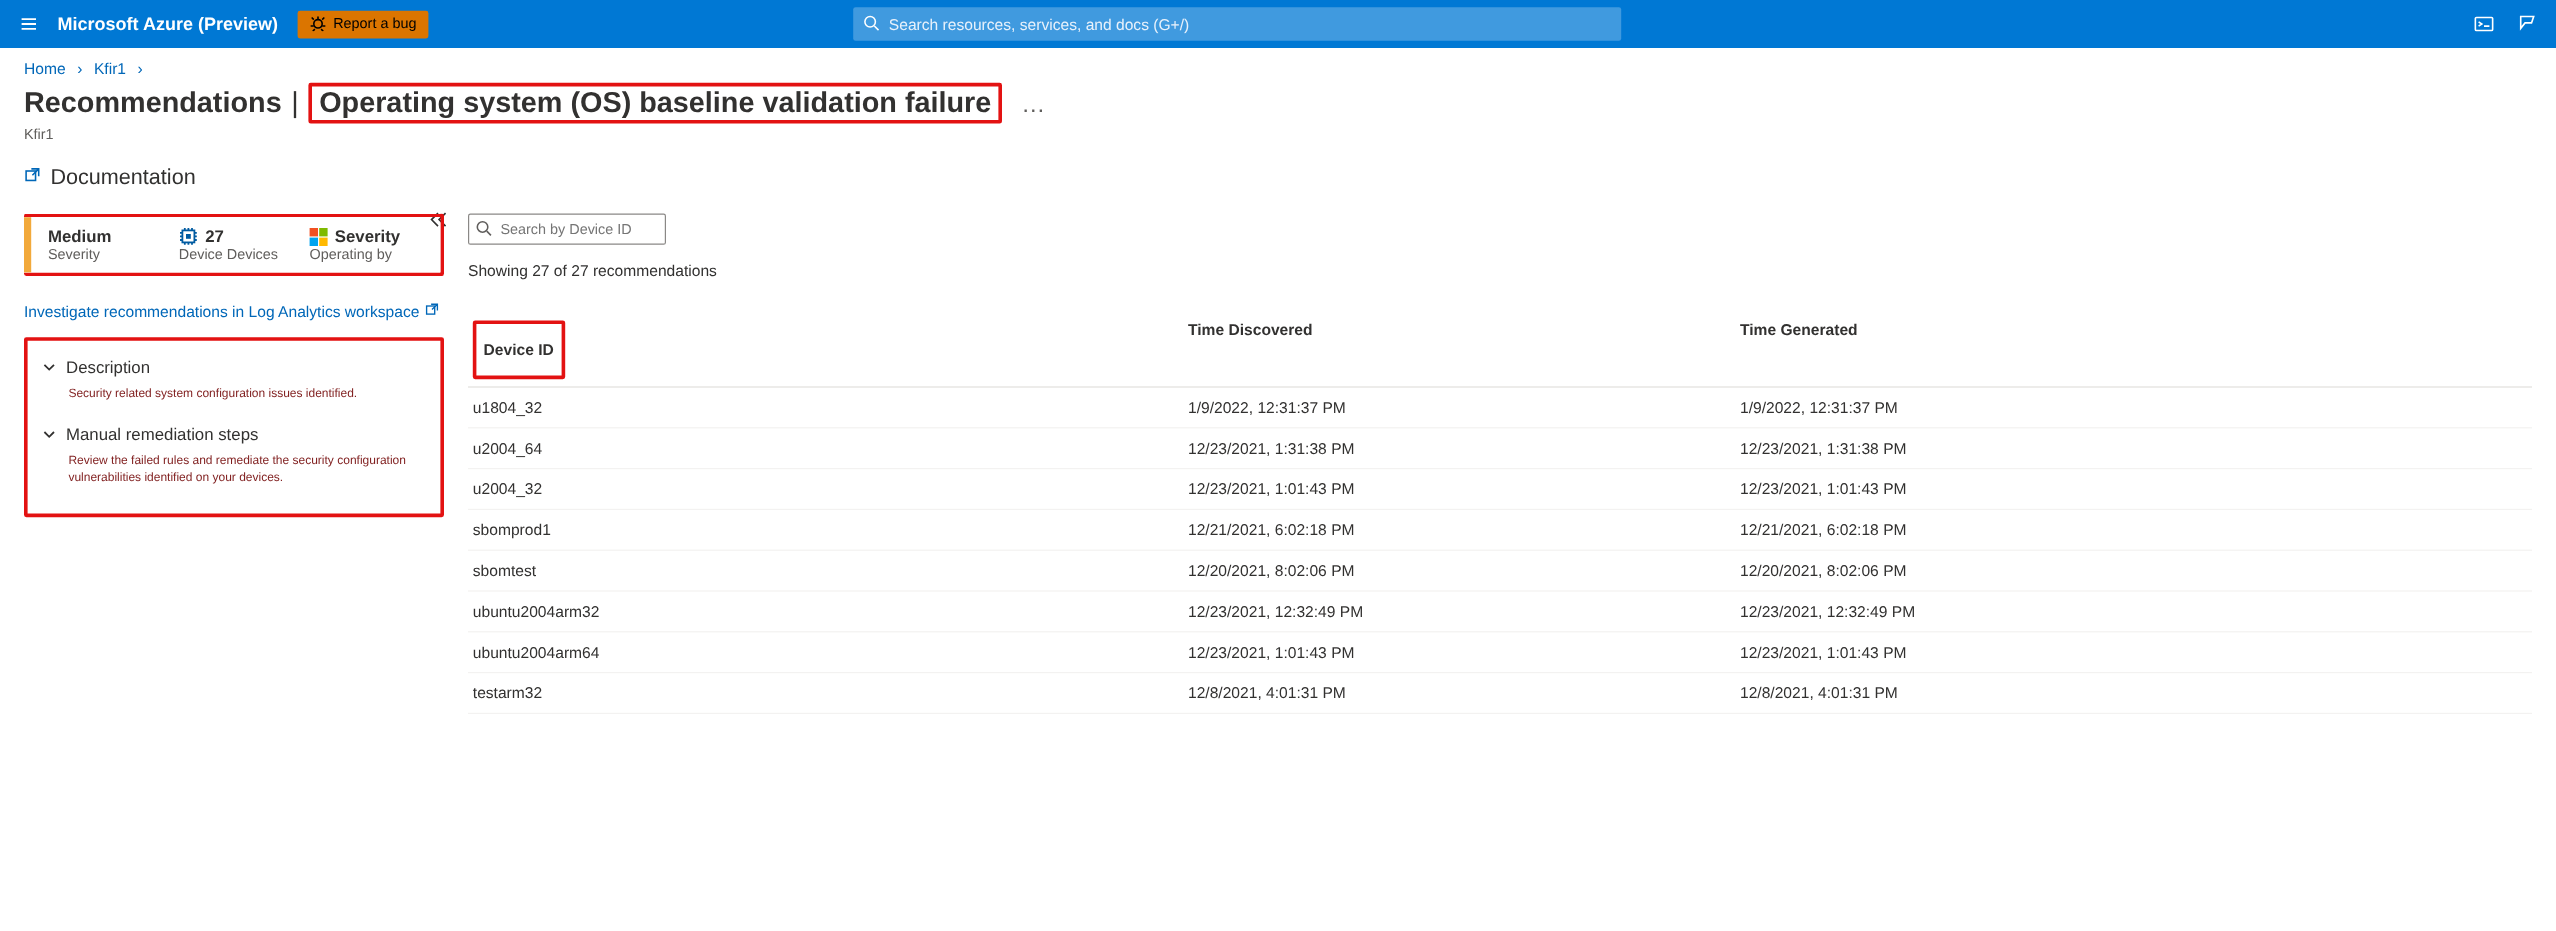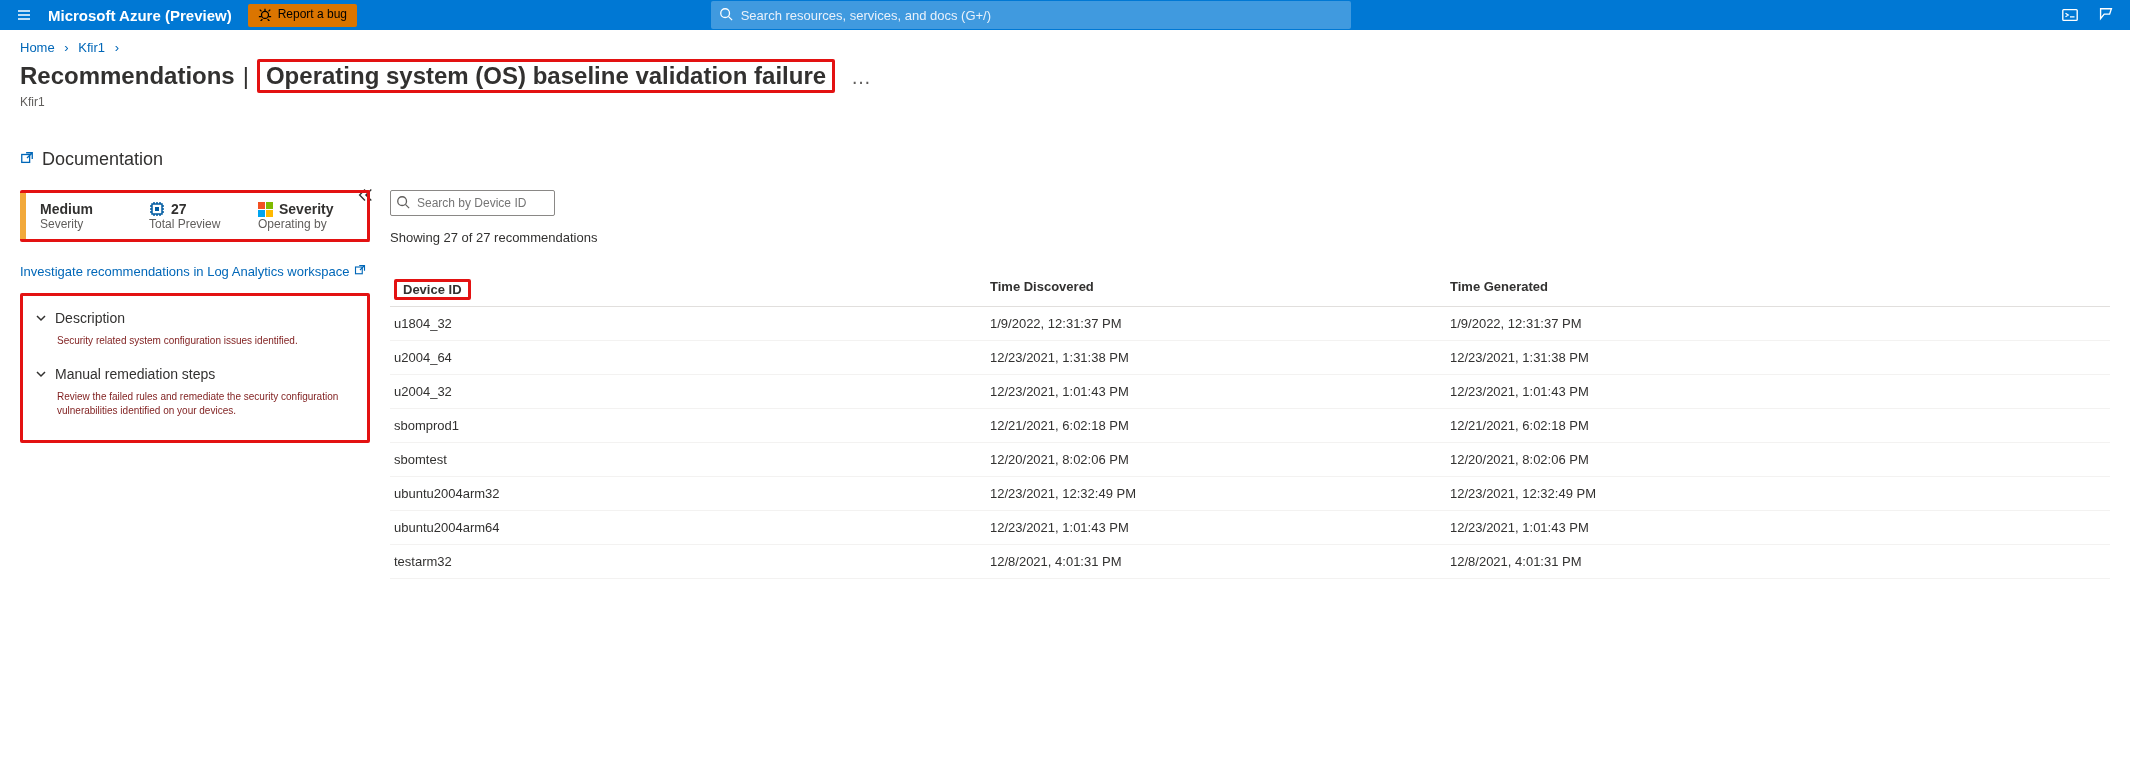--- a/index.html
+++ b/index.html
@@ -1,19 +1,19 @@
 <!DOCTYPE html>
 <html><head>
   <meta charset="utf-8">
   <style>
     * { box-sizing: border-box; margin: 0; padding: 0; }
     body { font-family: "Segoe UI", -apple-system, sans-serif; font-size: 13px; color: #323130; background: #fff; }
 
     
-    .topbar { height: 30px; background: #0078d4; display: flex; align-items: center; color: #fff; padding: 0 8px; }
+    .topbar { height: 40px; background: #0078d4; display: flex; align-items: center; color: #fff; padding: 0 8px; }
     .hamburger { width:32px; height:32px; display:flex; align-items:center; justify-content:center; cursor:pointer; }
     .brand { font-weight:600; margin-left:8px; font-size:15px; }
     .bug-btn { margin-left:16px; background:#db7500; color:#000; padding:3px 10px; border-radius:2px; display:flex; align-items:flex-start; gap:6px; font-size:12px; border:none; cursor:pointer; }
     .search-wrap { flex:0 0 auto; margin-left:auto; margin-right:auto; }
     .search-box { position:relative; width:640px; }
     .search-box input { width:100%; height:28px; padding:0 10px 0 30px; border:none; background:rgba(255,255,255,.25); color:#fff; font-size:13px; border-radius:2px; }
     .search-box input::placeholder { color:#e8f1fb; }
     .search-box .sicon { position:absolute; left:8px; top:6px; color:#fff; }
     .topbar-right { margin-left:auto; display:flex; gap:12px; padding-right:4px; }
     .topbar-icon { width:24px; height:24px; display:flex; align-items:center; justify-content:center; cursor:pointer; }
@@ -70,26 +70,26 @@
     .filter-input-wrap input { width:100%; height:26px; padding:0 8px 0 26px; border:1px solid #8a8886; font-size:12px; border-radius:2px; }
     .filter-input-wrap .sicon { position:absolute; left:6px; top:5px; color:#605e5c; }
 
     .showing { font-size:13px; color:#323130; margin-top:14px; }
 
     .grid { margin-top:28px; }
     .grid-header { display:flex; border-bottom:1px solid #e1dfdd; padding:6px 0; font-weight:600; font-size:13px; }
     .col-device { flex:0 0 600px; padding-left:4px; }
     .col-disc { flex:0 0 460px; }
     .col-gen { flex:1; }
-    .header-badge { display:inline-block; border:3px solid #e31212; padding:0 6px; border-radius:2px; }
+    .header-badge { display:inline-block; border:3px solid #e31212; padding:14px 6px; border-radius:2px; }
 
     .grid-row { display:flex; border-bottom:1px solid #f3f2f1; padding:9px 0; font-size:13px; }
     .grid-row .col-device { padding-left:4px; }
 
-    a.plain { color:inherit; text-decoration:none;margin-top:22px; }
+    a.plain { color:inherit; text-decoration:none; }
 
     svg.ico { stroke:currentColor; fill:none; stroke-width:1.5; }
   </style>
 </head>
 <body>
 
 <div class="topbar">
   <div class="hamburger">
     <svg class="ico" width="16" height="16" viewBox="0 0 16 16">
         <path d="M2 4h12M2 8h12M2 12h12"></path>
@@ -179,21 +179,21 @@
         <div class="stat-val">
           <span class="chip-icon">
             <svg width="16" height="16" viewBox="0 0 16 16">
                 <rect x="3" y="3" width="10" height="10" fill="none" stroke="#005ba1" stroke-width="1.5"></rect>
                 <rect x="6" y="6" width="4" height="4" fill="#005ba1"></rect>
                 <path d="M5 1v2M8 1v2M11 1v2M5 13v2M8 13v2M11 13v2M1 5h2M1 8h2M1 11h2M13 5h2M13 8h2M13 11h2" stroke="#005ba1" stroke-width="1.5"></path>
               </svg>
           </span>
           <span>27</span>
         </div>
-        <div class="stat-lbl">Total Preview</div>
+        <div class="stat-lbl">Device Devices</div>
       </div>
       <div class="stat-col">
         <div class="stat-val">
           <span class="mslogo">
               <span></span>
               <span></span>
               <span></span>
               <span></span>
             </span>
           <span>Severity</span>

